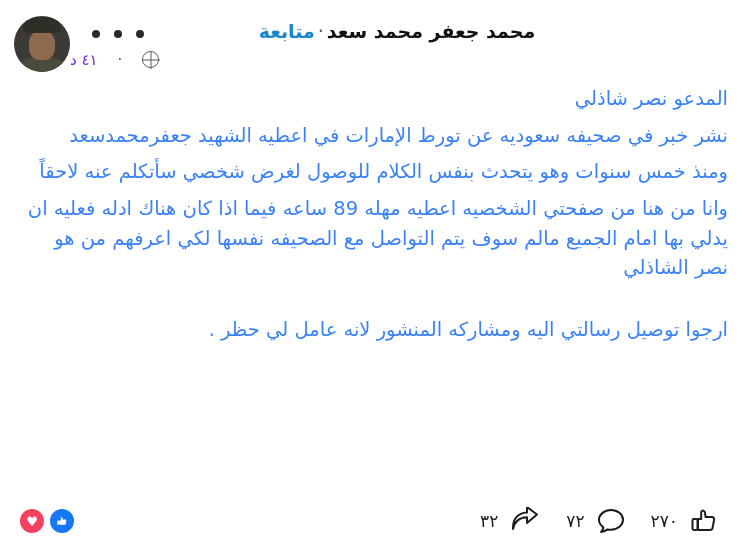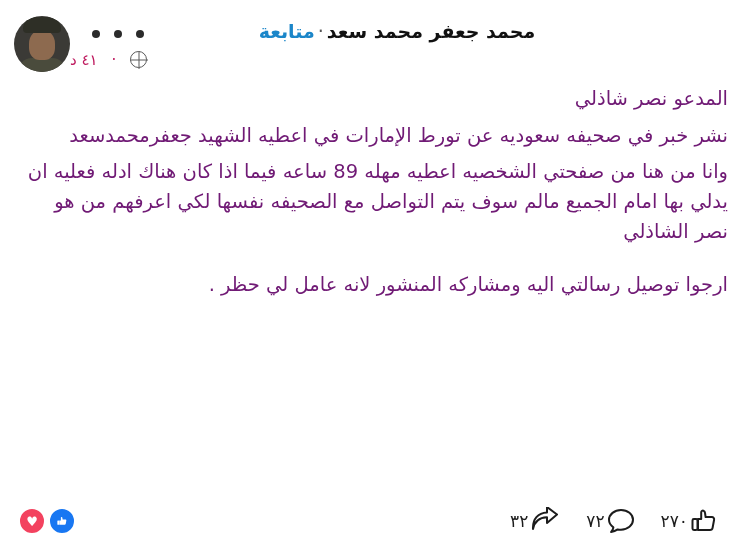--- a/index.html
+++ b/index.html
@@ -95,26 +95,26 @@
     font-weight: normal;
     padding: 0 3px;
   }
   .follow {
     color: #1b86c9;
     font-weight: bold;
   }
   .meta-row {
     margin-top: 8px;
     font-size: 15px;
-    color: #be185d;
+    color: #6d28d9;
     display: flex;
     flex-direction: row-reverse;
     align-items: center;
     justify-content: flex-start;
-    gap: 14px;
+    gap: 20px;
     direction: rtl;
   }
   .globe {
     display: inline-block;
     width: 15px;
     height: 15px;
     border-radius: 50%;
     border: 1.4px solid #5a5a5a;
     position: relative;
   }
@@ -171,25 +171,25 @@
   .post-body {
     padding: 6px 22px 0 22px;
     direction: rtl;
     text-align: right;
     box-sizing: border-box;
   }
   .post-body p {
     margin: 0 0 7px 0;
     font-size: 19.5px;
     line-height: 1.52;
-    color: #701a75;
+    color: #3b82f6;
     font-weight: 500;
   }
   .post-body p.gap {
-    margin-top: 24px;
+    margin-top: 32px;
   }
 
   
   .footer {
     position: absolute;
     left: 0;
     right: 0;
     bottom: 0;
     height: 58px;
     display: flex;
@@ -220,21 +220,21 @@
 
   .actions {
     display: flex;
     align-items: center;
     gap: 26px;
     padding-right: 14px;
   }
   .action {
     display: flex;
     align-items: center;
-    gap: 2px;
+    gap: 12px;
     cursor: pointer;
   }
   .action .count {
     font-size: 17px;
     color: #1c1c1c;
     font-weight: 500;
   }
   .action svg { display: block; }
 </style>
 </head>
@@ -271,20 +271,21 @@
         <span>٤١ د</span>
         <span>·</span>
         <span class="globe"></span>
       </div>
     </div>
   </div>
 
   <div class="post-body">
     <p>المدعو نصر شاذلي</p>
     <p>نشر خبر في صحيفه سعوديه عن تورط الإمارات في اعطيه الشهيد جعفرمحمدسعد</p>
+    <p>ومنذ خمس سنوات وهو يتحدث بنفس الكلام للوصول لغرض شخصي سأتكلم عنه لاحقاً</p>
     <p>وانا من هنا من صفحتي الشخصيه اعطيه مهله 89 ساعه فيما اذا كان هناك ادله فعليه ان يدلي بها امام الجميع مالم سوف يتم التواصل مع الصحيفه نفسها لكي اعرفهم من هو نصر الشاذلي</p>
     <p class="gap">ارجوا توصيل رسالتي اليه ومشاركه المنشور لانه عامل لي حظر .</p>
   </div>
 
   <div class="footer">
 
     <div class="reactions">
       <div class="react-pill react-love">
         <span>♥</span>
       </div>

